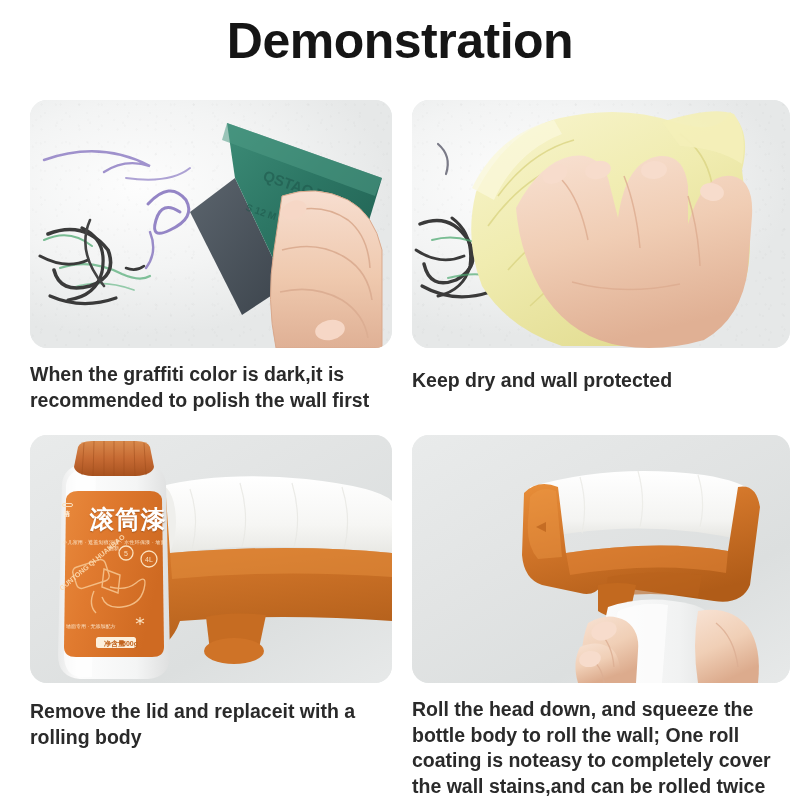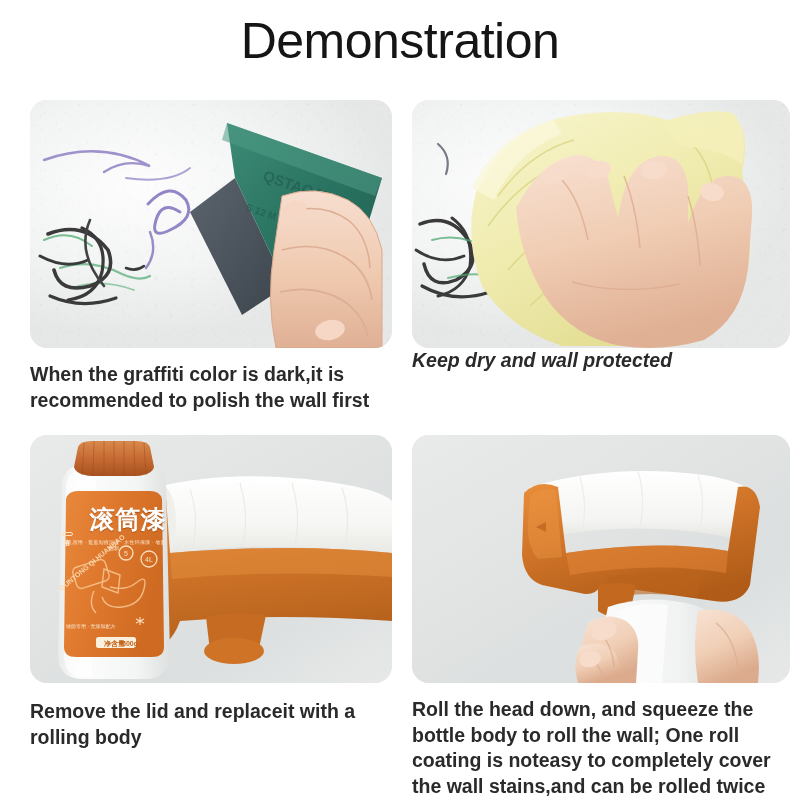--- a/index.html
+++ b/index.html
@@ -17,21 +17,21 @@
   }
 
   
   .title {
     position: absolute;
     top: 14px;
     left: 0;
     width: 800px;
     text-align: center;
     font-size: 50px;
-    font-weight: normal;
+    font-weight: bold;
     letter-spacing: -0.5px;
     color: #151515;
     line-height: 1.1;
   }
 
   
   .step {
     position: absolute;
   }
   .photo {
@@ -52,21 +52,21 @@
   
   #step-1 { left: 30px;  top: 100px; width: 362px; }
   #step-2 { left: 412px; top: 100px; width: 378px; }
   #step-3 { left: 30px;  top: 435px; width: 362px; }
   #step-4 { left: 412px; top: 435px; width: 378px; }
 
   #step-1 .photo, #step-3 .photo { width: 362px; height: 248px; }
   #step-2 .photo, #step-4 .photo { width: 378px; height: 248px; }
 
   #step-1 .caption { margin-top: 14px; }
-  #step-2 .caption { margin-top: 0; font-style: italic; }
+  #step-2 .caption { margin-top: 20px; }
   #step-3 .caption { margin-top: 16px; }
   #step-4 .caption { margin-top: 14px; }
 
   
   .wall {
     position: absolute;
     inset: 0;
     background:
       radial-gradient(ellipse 70% 60% at 30% 35%, #fdfdfd 0%, #f3f4f4 55%, #e6e8e8 100%);
   }
@@ -315,21 +315,21 @@
         <text x="105" y="121" fill="#fbe0bd" font-size="7" text-anchor="middle" font-family="Liberation Sans, sans-serif">4L</text>
 
         <rect x="52" y="196" width="40" height="11" rx="2.5" fill="#fdf0dc"></rect>
         <text x="60" y="204.5" fill="#c2651f" font-size="7" font-family="Liberation Sans, sans-serif" font-weight="bold">净含量</text>
         <text x="78" y="204.5" fill="#c2651f" font-size="7" font-family="Liberation Sans, sans-serif" font-weight="bold">500g</text>
 
         <path d="M96 176 l0 8 M92 178 l8 4 M92 182 l8 -4" stroke="#fbe0bd" stroke-width="1.1" fill="none"></path>
       </svg>
 
       <div style="position:absolute; left:16px; top:62px; width:108px; text-align:center;">
-        <div style="display:flex; align-items:flex-end; justify-content:center; gap:17px;">
+        <div style="display:flex; align-items:flex-start; justify-content:center; gap:17px;">
           <span style="font-size:6.5px; color:#fdf0dc; writing-mode:vertical-rl; line-height:1.1; border:0.7px solid #fbe0bd; padding:1px; border-radius:2px;">自清洁</span>
           <span style="font-size:25px; font-weight:bold; color:#ffffff; letter-spacing:0.5px; text-shadow:0 1px 1px rgba(120,55,10,.5);">滚筒漆</span>
         </div>
         <div style="font-size:5px; color:#fbe5c9; margin-top:3px; letter-spacing:.2px;">小儿家用 · 遮盖划痕污渍 · 水性环保漆 · 墙面翻新</div>
       </div>
       <div style="position:absolute; left:22px; top:182px; width:74px; font-size:5px; color:#fbe5c9; line-height:1.5;">墙面专用 · 无添加配方</div>
     </div>
   </div>
   <div class="caption cap-center">Remove the lid and replaceit with a rolling body</div>
 </div>

